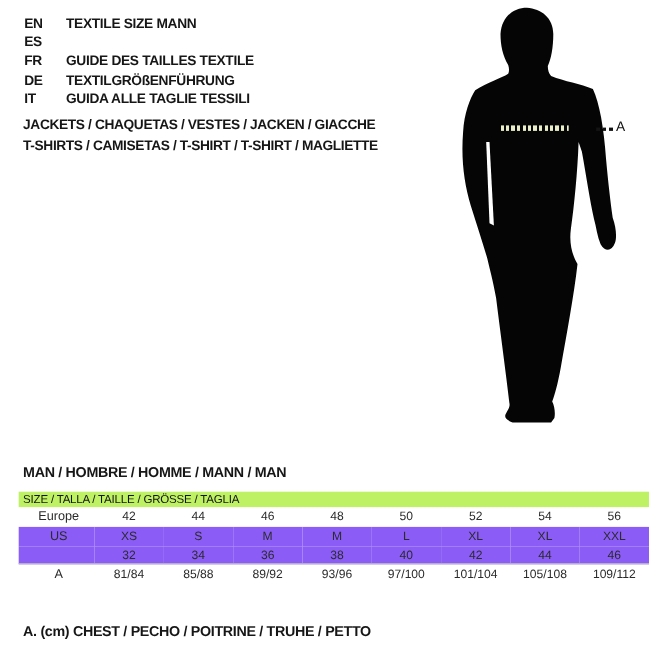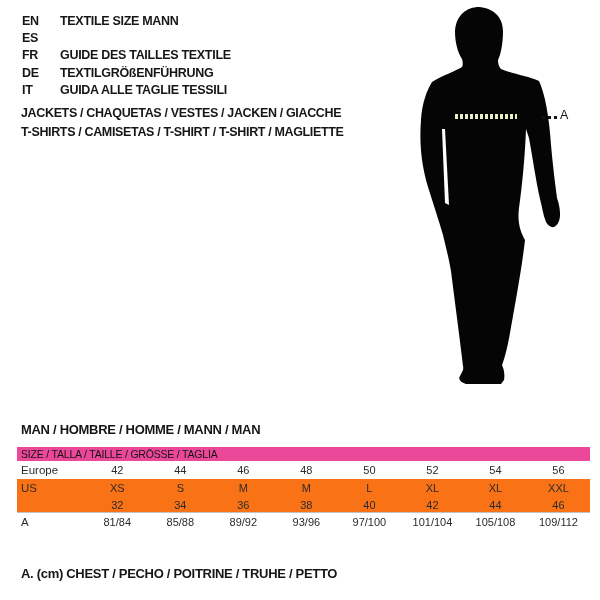--- a/index.html
+++ b/index.html
@@ -21,25 +21,25 @@
   .a-line{left:542px;top:116px;width:17px;height:3px;
     background:repeating-linear-gradient(90deg,#131313 0 3px,transparent 3px 6px);}
   .a-label{left:560px;top:108px;font-size:12.5px;font-weight:normal;color:#111;}
   
   .man-heading{left:21px;top:422px;font-weight:bold;font-size:13px;letter-spacing:-0.3px;white-space:nowrap;}
   .footnote{left:21px;top:546px;font-weight:bold;font-size:13px;letter-spacing:-0.3px;white-space:nowrap;margin-top:20px;}
   
   .size-table{left:17px;top:447px;width:573px;border-collapse:collapse;table-layout:fixed;
     font-size:11px;color:#2b2b2b;}
   .size-table col.label-col{width:12%;}
-  .size-table th{background:#ec4899;color:#141414;font-weight:normal;font-size:10.5px;
+  .size-table th{background:#bef264;color:#141414;font-weight:normal;font-size:10.5px;
     text-align:left;padding:1px 0 1px 4px;height:11px;letter-spacing:-0.2px;}
   .size-table td{padding:0;text-align:center;height:18px;vertical-align:middle;}
-  .size-table td.row-label{text-align:left;padding-left:4px;font-size:11.5px;}
-  .size-table tr.shaded{background:#f97316;}
+  .size-table td.row-label{text-align:center;padding-left:4px;font-size:11.5px;}
+  .size-table tr.shaded{background:#8b5cf6;}
   .size-table tr.sep-bottom{border-bottom:1px solid #c2c2c2;}
   .size-table tr.short td{height:15px;margin-top:40px;}
 </style>
 </head>
 <body>
 
 <div class="abs lang-block">
   <div class="lang-row">
     <span class="lang-code">EN</span>
     <span>TEXTILE SIZE MANN</span>

